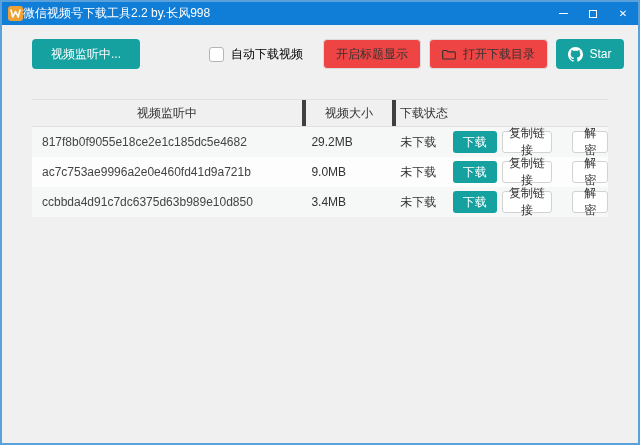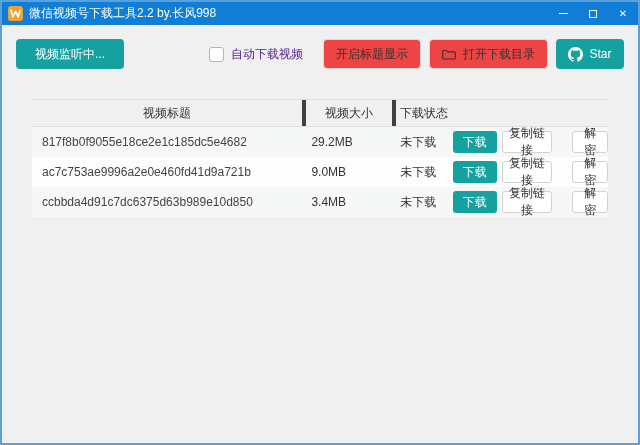--- a/index.html
+++ b/index.html
@@ -13,35 +13,35 @@
     font-family:"Liberation Sans","DejaVu Sans",sans-serif;}
   .window{width:640px;height:445px;border:2px solid var(--window-border);
     background:#f0f0f0;display:flex;flex-direction:column;}
   
   .titlebar{height:23px;background:var(--titlebar-blue);display:flex;
     align-items:center;flex-shrink:0;}
   .app-icon{width:15px;height:15px;margin-left:6px;border-radius:3px;
     background:var(--app-icon-orange);display:flex;align-items:center;
     justify-content:center;flex-shrink:0;}
   .app-icon svg{display:block;}
-  .titlebar .title{color:#fff;font-size:12px;margin-left:6px;white-space:nowrap;}
+  .titlebar .title{color:#fff;font-size:12px;white-space:nowrap;}
   .controls{margin-left:auto;display:flex;height:23px;}
   .ctrl{width:30px;height:23px;display:flex;align-items:center;justify-content:center;
     color:#fff;font-size:10px;cursor:default;}
   .min-bar{width:9px;height:1px;background:#fff;display:block;}
   .max-box{width:8px;height:8px;border:1px solid #fff;display:block;}
   
   .toolbar{display:flex;align-items:center;margin:14px 14px 0 14px;height:30px;}
   .btn{border:none;border-radius:4px;font-size:12px;height:30px;cursor:pointer;
-    font-family:inherit;display:inline-flex;align-items:center;justify-content:center;}
+    font-family:inherit;display:inline-flex;align-items:center;justify-content:center;margin-left:16px;}
   .btn.teal{background:var(--accent-teal);color:#fff;}
   .btn.white{background:#ef4444;color:#333;border:1px solid #dcdcdc;padding:0 12px;}
   .btn.listen{width:108px;}
   .spacer{flex:1;}
-  .checkbox-group{display:inline-flex;align-items:center;font-size:12px;color:#4c1d95;
+  .checkbox-group{display:inline-flex;align-items:center;font-size:12px;color:#000000;
     margin-right:12px;cursor:pointer;}
   .checkbox{width:15px;height:15px;border:1px solid #b5b5b5;border-radius:3px;
     background:#fff;display:inline-block;margin-right:7px;}
   .toolbar .btn.white{margin-left:8px;}
   .btn .icon{display:inline-flex;margin-right:7px;}
   .btn.star{margin-left:8px;width:68px;}
   .btn.star .icon{margin-right:6px;}
   
   .table{margin:30px 30px 0 30px;font-size:12px;color:#333;}
   .thead{display:flex;height:28px;align-items:center;
@@ -111,21 +111,21 @@
         <svg width="15" height="15" viewBox="0 0 24 24">
             <path fill="#fff" d="M12 0C5.37 0 0 5.37 0 12c0 5.3 3.438 9.8 8.205 11.385.6.113.82-.258.82-.577 0-.285-.01-1.04-.015-2.04-3.338.724-4.042-1.61-4.042-1.61-.546-1.385-1.333-1.754-1.333-1.754-1.09-.745.083-.73.083-.73 1.205.085 1.838 1.236 1.838 1.236 1.07 1.835 2.808 1.305 3.495.998.108-.776.417-1.305.76-1.605-2.665-.3-5.466-1.332-5.466-5.93 0-1.31.465-2.38 1.235-3.22-.135-.303-.54-1.523.105-3.176 0 0 1.005-.322 3.3 1.23.96-.267 1.98-.399 3-.405 1.02.006 2.04.138 3 .405 2.28-1.552 3.285-1.23 3.285-1.23.645 1.653.24 2.873.12 3.176.765.84 1.23 1.91 1.23 3.22 0 4.61-2.805 5.625-5.475 5.92.43.372.81 1.102.81 2.222 0 1.606-.015 2.896-.015 3.286 0 .315.21.69.825.57C20.565 21.795 24 17.295 24 12c0-6.63-5.37-12-12-12z"></path>
           </svg>
       </span>
       <span>Star</span>
     </button>
   </div>
 
   <div class="table">
     <div class="thead">
-      <div class="th col-title">视频标题</div>
+      <div class="th col-title">视频监听中</div>
       <div class="th col-size">视频大小</div>
       <div class="th col-status">下载状态</div>
     </div>
     <div class="tbody">
 
       <div class="tr">
         <div class="td col-title">817f8b0f9055e18ce2e1c185dc5e4682</div>
         <div class="td col-size">29.2MB</div>
         <div class="td col-status">未下载</div>
         <div class="td col-op">

